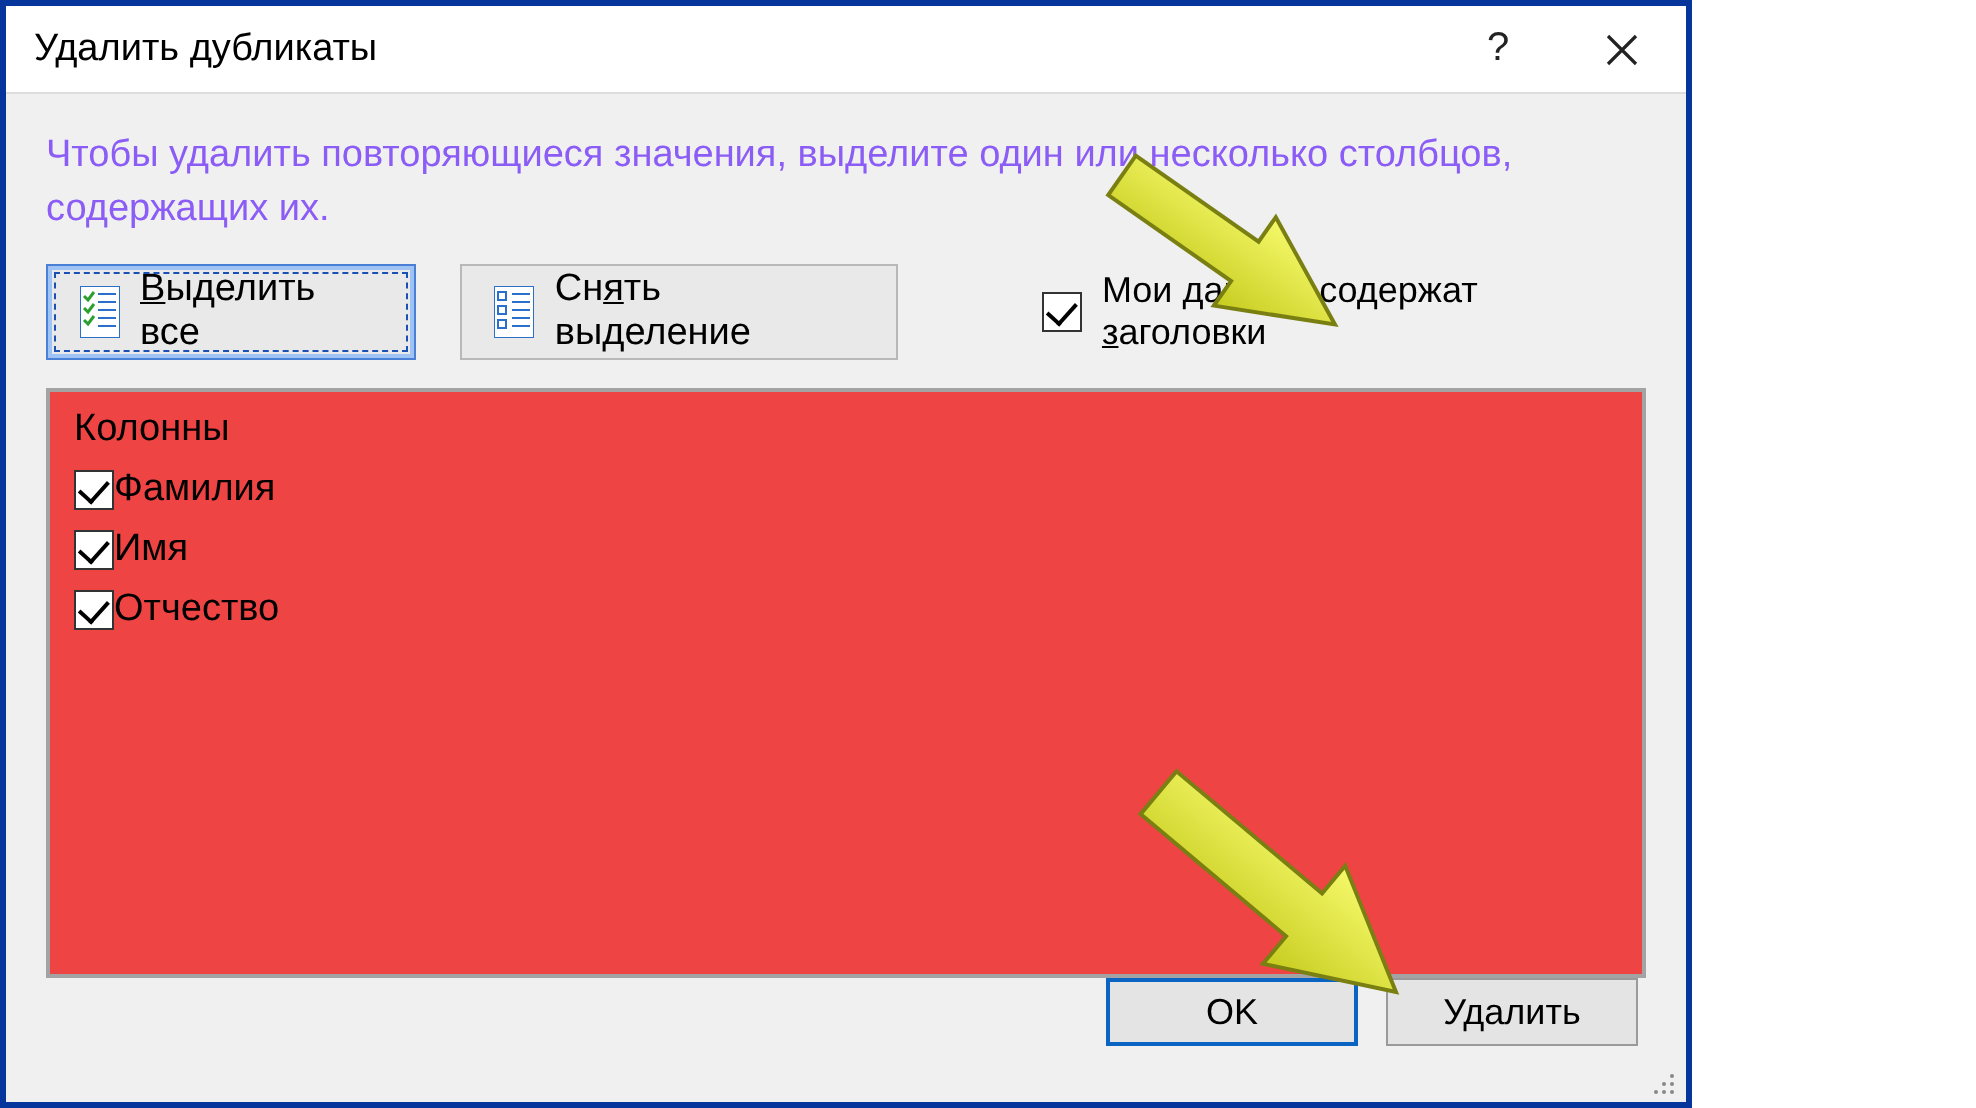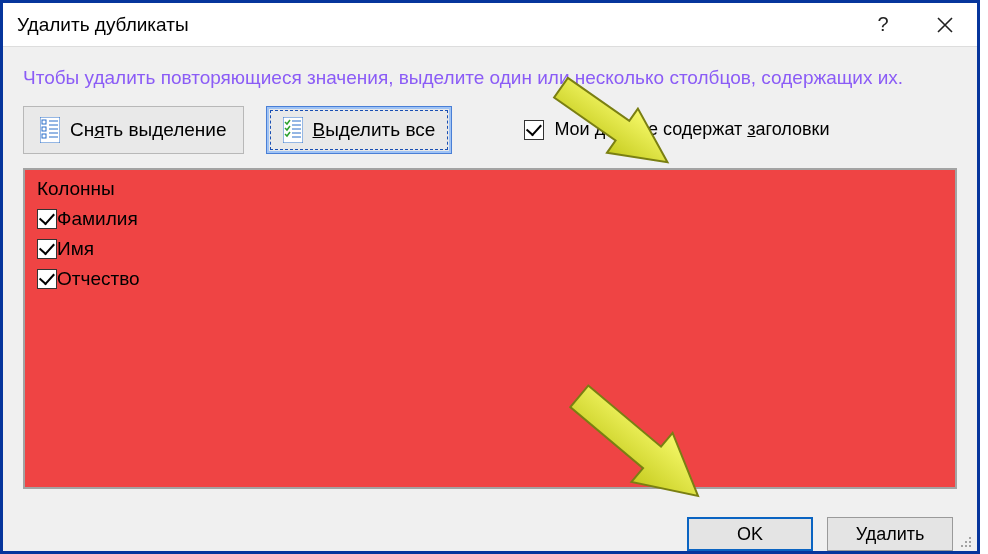--- a/index.html
+++ b/index.html
@@ -8,21 +8,21 @@
     padding: 0;
     font-family: "Segoe UI", Tahoma, sans-serif;
     font-size: 18px;
     background: #fff;
     width: 988px;
     height: 554px;
     overflow: hidden;
     position: relative;
   }
   .dialog {
-    width: 980px;
+    width: 846px;
     height: 554px;
     border: 3px solid #06359c;
     background: #fff;
     position: relative;
     display: flex;
     flex-direction: column;
   }
   .titlebar {
     height: 44px;
     background: #fff;
@@ -128,21 +128,21 @@
     display: flex;
     align-items: center;
     padding: 4px 2px;
     font-size: 19px;
   }
   .footer {
     height: 62px;
     background: #f0f0f0;
     display: flex;
     justify-content: flex-end;
-    align-items: flex-end;
+    align-items: flex-start;
     padding: 0 24px 0 0;
     gap: 14px;
     position: relative;
   }
   .dlg-btn {
     min-width: 126px;
     height: 34px;
     border: 1px solid #9a9a9a;
     background: #e4e4e4;
     font-size: 18px;
@@ -177,52 +177,52 @@
       <svg width="18" height="18" viewBox="0 0 18 18">
           <path d="M2 2 L16 16 M16 2 L2 16" stroke="#222" stroke-width="1.6" fill="none"></path>
         </svg>
     </div>
   </div>
 
   <div class="content">
     <div class="instruction">Чтобы удалить повторяющиеся значения, выделите один или несколько столбцов, содержащих их.</div>
 
     <div class="toolbar-row">
+      <div class="toolbar-btn focused">
+        <span class="btn-icon">
+          <svg width="20" height="26" viewBox="0 0 20 26">
+            <rect x="0" y="0" width="20" height="26" fill="#fff" stroke="#2a6fc9" stroke-width="1"></rect>
+            <line x1="9" y1="4" x2="18" y2="4" stroke="#2a6fc9"></line>
+              <line x1="9" y1="8" x2="18" y2="8" stroke="#2a6fc9"></line>
+            <line x1="9" y1="12" x2="18" y2="12" stroke="#2a6fc9"></line>
+              <line x1="9" y1="16" x2="18" y2="16" stroke="#2a6fc9"></line>
+            <line x1="9" y1="20" x2="18" y2="20" stroke="#2a6fc9"></line>
+            <path d="M2 5 l2 2 l3 -4" stroke="#2ca02c" stroke-width="1.5" fill="none"></path>
+            <path d="M2 11 l2 2 l3 -4" stroke="#2ca02c" stroke-width="1.5" fill="none"></path>
+            <path d="M2 17 l2 2 l3 -4" stroke="#2ca02c" stroke-width="1.5" fill="none"></path>
+          </svg>
+        </span>
+        <span><span></span><span class="underline-char">В</span><span>ыделить все</span></span>
+      </div>
+
       <div class="toolbar-btn">
         <span class="btn-icon">
           <svg width="20" height="26" viewBox="0 0 20 26">
             <rect x="0" y="0" width="20" height="26" fill="#fff" stroke="#2a6fc9" stroke-width="1"></rect>
             <line x1="9" y1="4" x2="18" y2="4" stroke="#2a6fc9"></line>
               <line x1="9" y1="8" x2="18" y2="8" stroke="#2a6fc9"></line>
             <line x1="9" y1="12" x2="18" y2="12" stroke="#2a6fc9"></line>
               <line x1="9" y1="16" x2="18" y2="16" stroke="#2a6fc9"></line>
             <line x1="9" y1="20" x2="18" y2="20" stroke="#2a6fc9"></line>
             <rect x="2" y="3" width="4" height="4" fill="none" stroke="#2a6fc9"></rect>
             <rect x="2" y="10" width="4" height="4" fill="none" stroke="#2a6fc9"></rect>
             <rect x="2" y="17" width="4" height="4" fill="none" stroke="#2a6fc9"></rect>
           </svg>
         </span>
         <span><span>Сн</span><span class="underline-char">я</span><span>ть выделение</span></span>
-      </div>
-
-      <div class="toolbar-btn focused">
-        <span class="btn-icon">
-          <svg width="20" height="26" viewBox="0 0 20 26">
-            <rect x="0" y="0" width="20" height="26" fill="#fff" stroke="#2a6fc9" stroke-width="1"></rect>
-            <line x1="9" y1="4" x2="18" y2="4" stroke="#2a6fc9"></line>
-              <line x1="9" y1="8" x2="18" y2="8" stroke="#2a6fc9"></line>
-            <line x1="9" y1="12" x2="18" y2="12" stroke="#2a6fc9"></line>
-              <line x1="9" y1="16" x2="18" y2="16" stroke="#2a6fc9"></line>
-            <line x1="9" y1="20" x2="18" y2="20" stroke="#2a6fc9"></line>
-            <path d="M2 5 l2 2 l3 -4" stroke="#2ca02c" stroke-width="1.5" fill="none"></path>
-            <path d="M2 11 l2 2 l3 -4" stroke="#2ca02c" stroke-width="1.5" fill="none"></path>
-            <path d="M2 17 l2 2 l3 -4" stroke="#2ca02c" stroke-width="1.5" fill="none"></path>
-          </svg>
-        </span>
-        <span><span></span><span class="underline-char">В</span><span>ыделить все</span></span>
       </div>
 
       <div class="headers-check-wrap">
         <span class="chk checked"></span>
         <span><span>Мои данные содержат </span><span class="underline-char">з</span><span>аголовки</span></span>
       </div>
     </div>
 
     <div class="columns-box">
       <div class="columns-header">Колонны</div>

